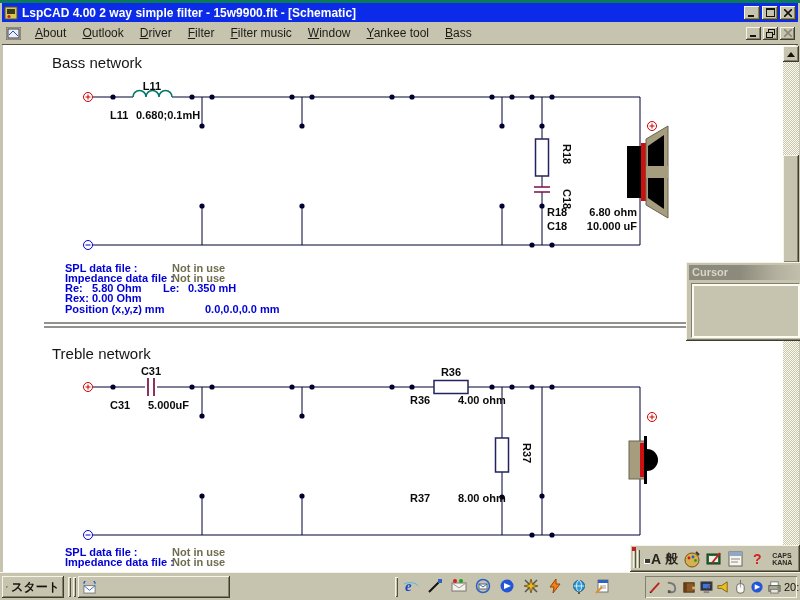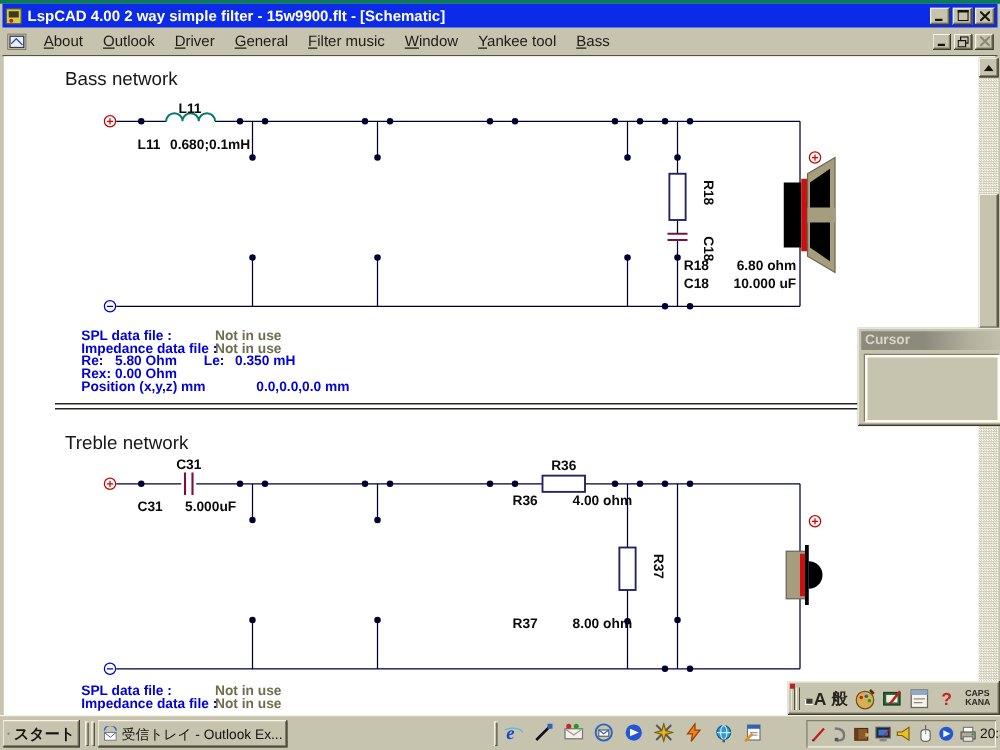--- a/index.html
+++ b/index.html
@@ -129,21 +129,21 @@
     <span class="micon">
       <svg width="15" height="13" viewBox="0 0 15 13">
           <rect x="0" y="0" width="15" height="13" fill="#c6c3af" stroke="#55533f"></rect>
           <rect x="2" y="2" width="11" height="9" fill="#eef0f4" stroke="#3a3a50"></rect>
           <path d="M3 8 L7 4 L12 9" stroke="#2050c0" fill="none"></path>
         </svg>
     </span>
     <span class="menu-item">About</span>
     <span class="menu-item">Outlook</span>
     <span class="menu-item">Driver</span>
-    <span class="menu-item">General</span>
+    <span class="menu-item">Filter</span>
     <span class="menu-item">Filter music</span>
     <span class="menu-item">Window</span>
     <span class="menu-item">Yankee tool</span>
     <span class="menu-item">Bass</span>
     <span class="mdibtns">
       <span class="mbtn">
           <svg width="8" height="8" viewBox="0 0 8 8">
             <rect x="0" y="6" width="6" height="2" fill="#14140c"></rect>
           </svg>
         </span>
@@ -409,21 +409,20 @@
     </div>
     <div class="tb-grip" style="left:68px"></div>
     <div class="tb-grip" style="left:73px"></div>
 
     <div class="tb-btn" style="left:78px;width:152px">
       <svg width="15" height="13" viewBox="0 0 16 14">
         <path d="M2 3 a6 5 0 0 1 12 0" stroke="#2a62c8" fill="none" stroke-width="1.5"></path>
         <rect x="2" y="5" width="12" height="8" fill="#fff" stroke="#777"></rect>
         <path d="M2 5 L8 10 L14 5" stroke="#2a62c8" fill="none"></path>
       </svg>
-      <span>受信トレイ - Outlook Ex...</span>
     </div>
 
 
     <div class="tb-grip" style="left:395px"></div>
 
     <div class="qlaunch">
       <span class="ql-icon">
         <svg width="16" height="16" viewBox="0 0 16 16">
             <text x="2" y="13" font-size="15" font-weight="bold" font-style="italic" fill="#1848c8" font-family="Liberation Serif, serif">e</text>
             <path d="M1 6 a8 4 0 0 1 14 2" stroke="#58b8e8" fill="none"></path>

